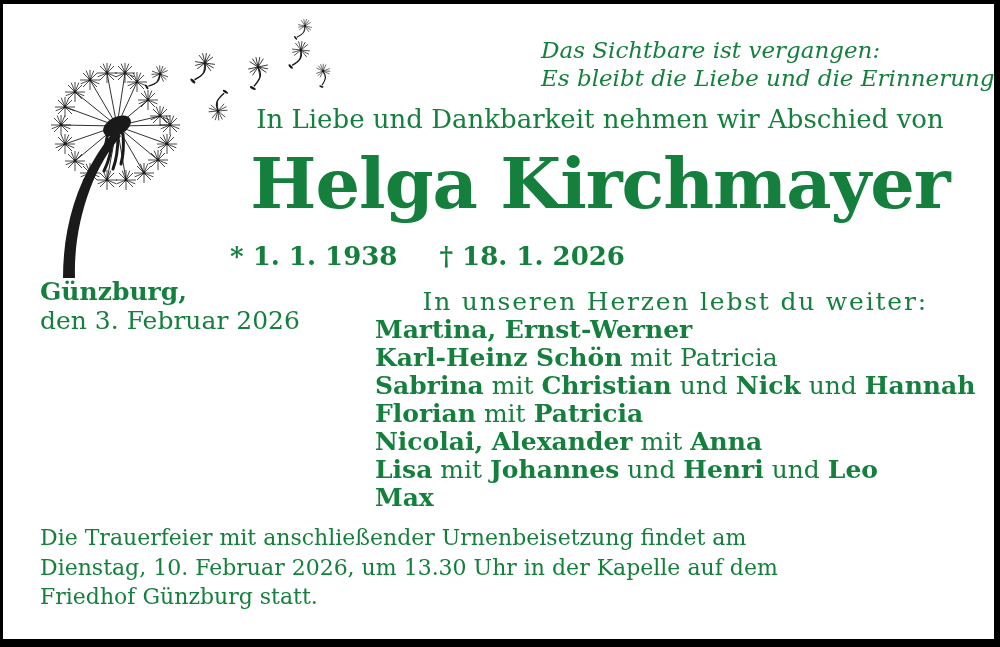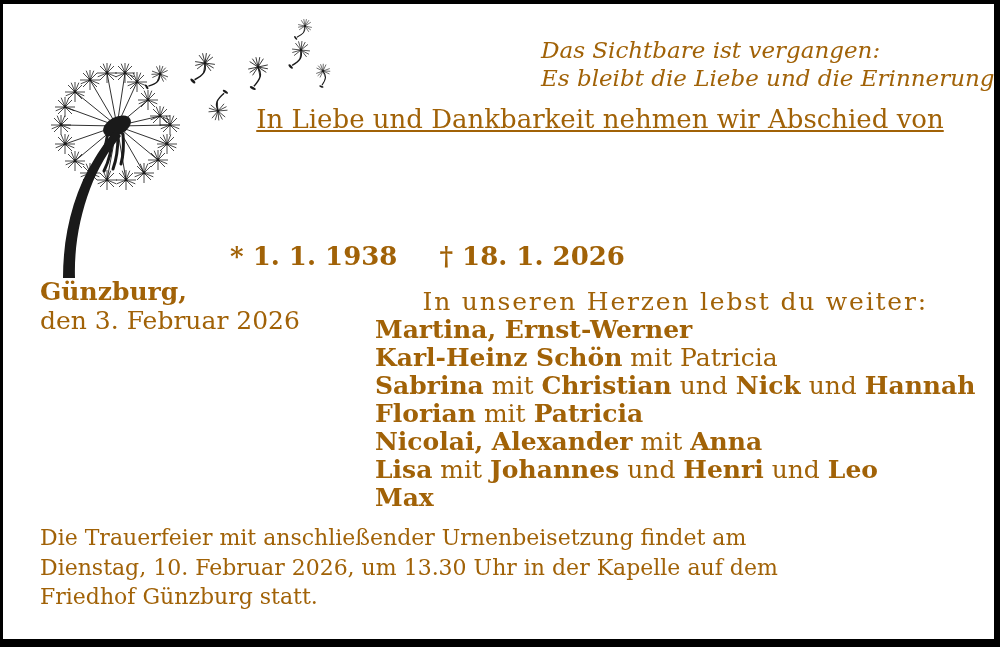--- a/index.html
+++ b/index.html
@@ -5,33 +5,33 @@
   html, body { margin:0; padding:0; background:#ffffff; }
   .card {
     position:relative;
     width:1000px; height:647px;
     box-sizing:border-box;
     background:#ffffff;
     border-style:solid;
     border-color:#000000;
     border-width:4px 6px 8px 3px;
     font-family:"DejaVu Serif","Liberation Serif",serif;
-    color:#a16207;
+    color:#15803d;
     overflow:hidden;
   }
   .dandelion { position:absolute; left:0px; top:6px; width:340px; height:280px; }
 
   .quote {
     position:absolute; left:538px; top:33px;
     font-style:italic; font-size:23px; line-height:27.5px;
     white-space:nowrap;
   }
   .intro {
     position:absolute; left:227px; top:100px; width:740px;
-    text-align:center; font-size:26px; white-space:nowrap;text-decoration:underline;
+    text-align:center; font-size:26px; white-space:nowrap;
   }
   .name {
     position:absolute; left:227px; top:143px; width:740px; margin:0;
     text-align:center; font-size:70px; font-weight:700;
     letter-spacing:-1px; line-height:74px; white-space:nowrap;
   }
   .dates {
     position:absolute; left:227px; top:237px; width:740px;
     text-align:left; font-size:26px; font-weight:700; white-space:nowrap;
   }
@@ -110,20 +110,21 @@
     </g>
   </svg>
 
   <div class="quote" data-name="memorial-quote">
     <div data-name="quote-line-1">Das Sichtbare ist vergangen:</div>
     <div data-name="quote-line-2">Es bleibt die Liebe und die Erinnerung!</div>
   </div>
 
   <div class="intro" data-name="intro-line">In Liebe und Dankbarkeit nehmen wir Abschied von</div>
 
+  <h1 class="name" data-name="deceased-name">Helga Kirchmayer</h1>
 
   <div class="dates" data-name="life-dates">
     <span class="birth" data-name="birth-date">* 1. 1. 1938</span><span data-name="death-date">† 18. 1. 2026</span>
   </div>
 
   <div class="place-block" data-name="place-date-block">
     <div class="b" data-name="place-name">Günzburg,</div>
     <div data-name="notice-date">den 3. Februar 2026</div>
   </div>
 

